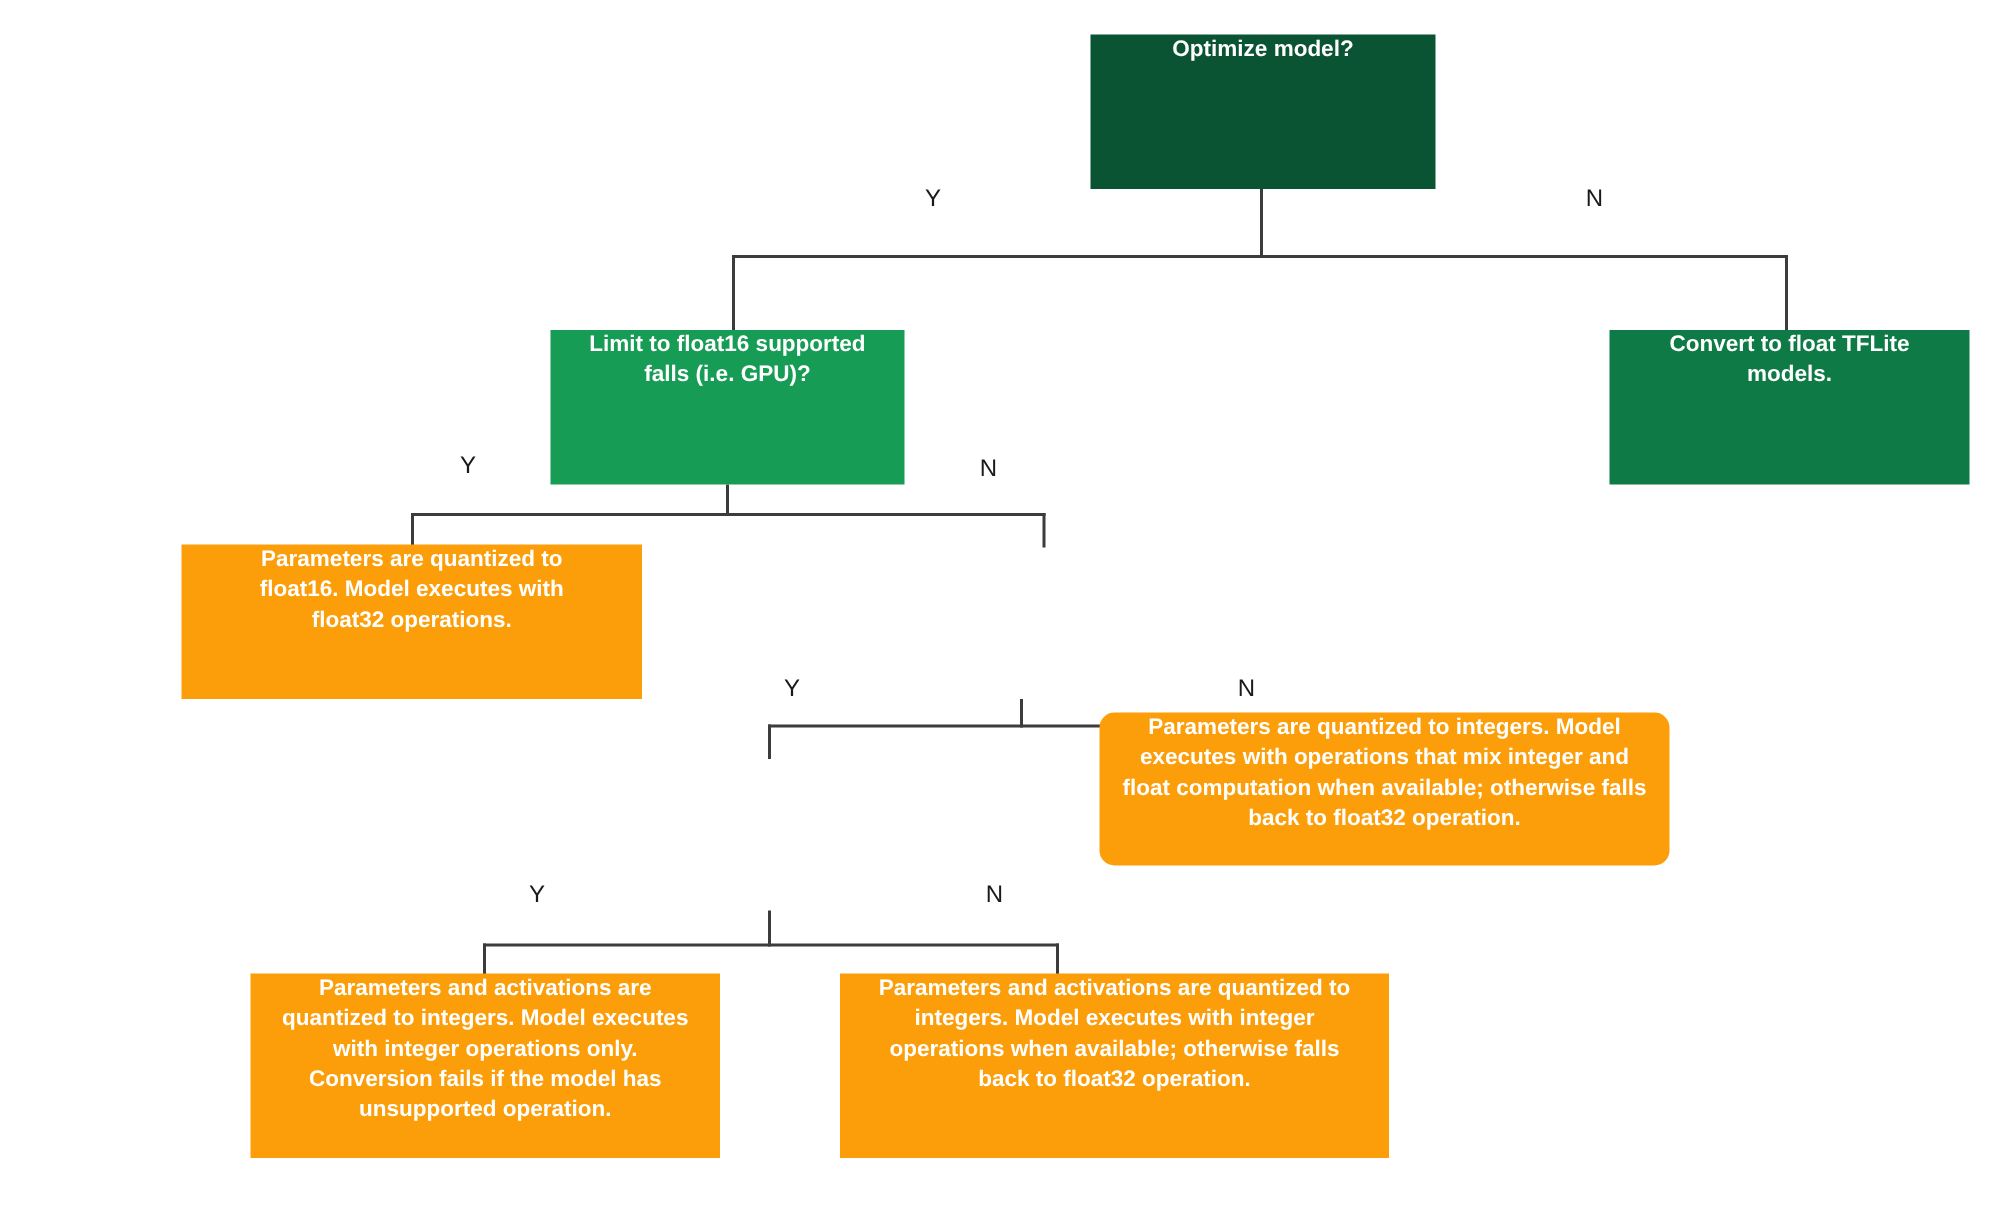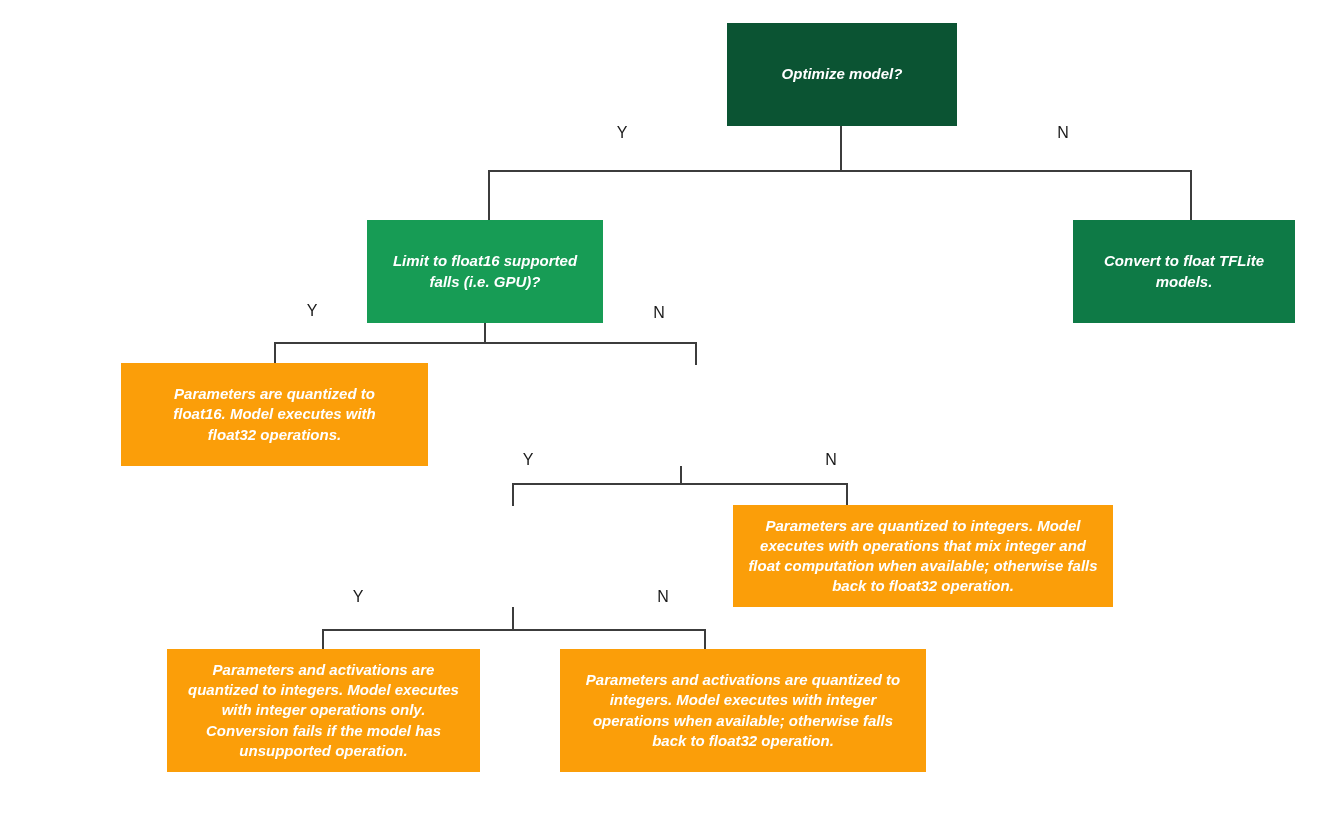--- a/index.html
+++ b/index.html
@@ -7,29 +7,28 @@
     position: relative;
     width: 1344px;
     height: 816px;
     background: #ffffff;
     font-family: "Liberation Sans", sans-serif;
     overflow: hidden;
   }
   .node {
     position: absolute;
     display: flex;
-    align-items: center;
+    align-items: flex-start;
     justify-content: center;
     text-align: center;
     color: #ffffff;
     font-weight: bold;
     font-size: 15px;
     line-height: 1.35;
     box-sizing: border-box;
-    font-style: italic;
   }
   .node.dark   { background: var(--dark_green); }
   .node.mid    { background: var(--mid_green); }
   .node.bright { background: var(--bright_green); }
   .node.orange { background: var(--orange); }
   .edge {
     position: absolute;
     background: var(--line);
   }
   .blabel {
@@ -75,31 +74,31 @@
   <div class="blabel" style="left:663px; top:597px;">N</div>
 
   <div class="node dark" style="left:727px; top:23px; width:230px; height:103px; padding:0 18px;">
     <span>Optimize model?</span>
   </div>
 
   <div class="node bright" style="left:367px; top:220px; width:236px; height:103px; padding:0 14px;">
     <span>Limit to float16 supported falls (i.e. GPU)?</span>
   </div>
 
-  <div class="node mid" style="left:1073px; top:220px; width:222px; height:103px; padding:0 20px;">
+  <div class="node mid" style="left:1073px; top:220px; width:240px; height:103px; padding:0 20px;">
     <span>Convert to float TFLite models.</span>
   </div>
 
   <div class="node orange" style="left:121px; top:363px; width:307px; height:103px; padding:0 26px;">
     <span>Parameters are quantized to float16. Model executes with float32 operations.</span>
   </div>
 
 
 
-  <div class="node orange" style="left:733px; top:505px; width:380px; height:102px; padding:0 10px;">
+  <div class="node orange" style="left:733px; top:475px; width:380px; height:102px; padding:0 10px;border-radius:10px;">
     <span>Parameters are quantized to integers. Model executes with operations that mix integer and float computation when available; otherwise falls back to float32 operation.</span>
   </div>
 
   <div class="node orange" style="left:167px; top:649px; width:313px; height:123px; padding:0 12px;">
     <span>Parameters and activations are quantized to integers. Model executes with integer operations only. Conversion fails if the model has unsupported operation.</span>
   </div>
 
   <div class="node orange" style="left:560px; top:649px; width:366px; height:123px; padding:0 18px;">
     <span>Parameters and activations are quantized to integers. Model executes with integer operations when available; otherwise falls back to float32 operation.</span>
   </div>

